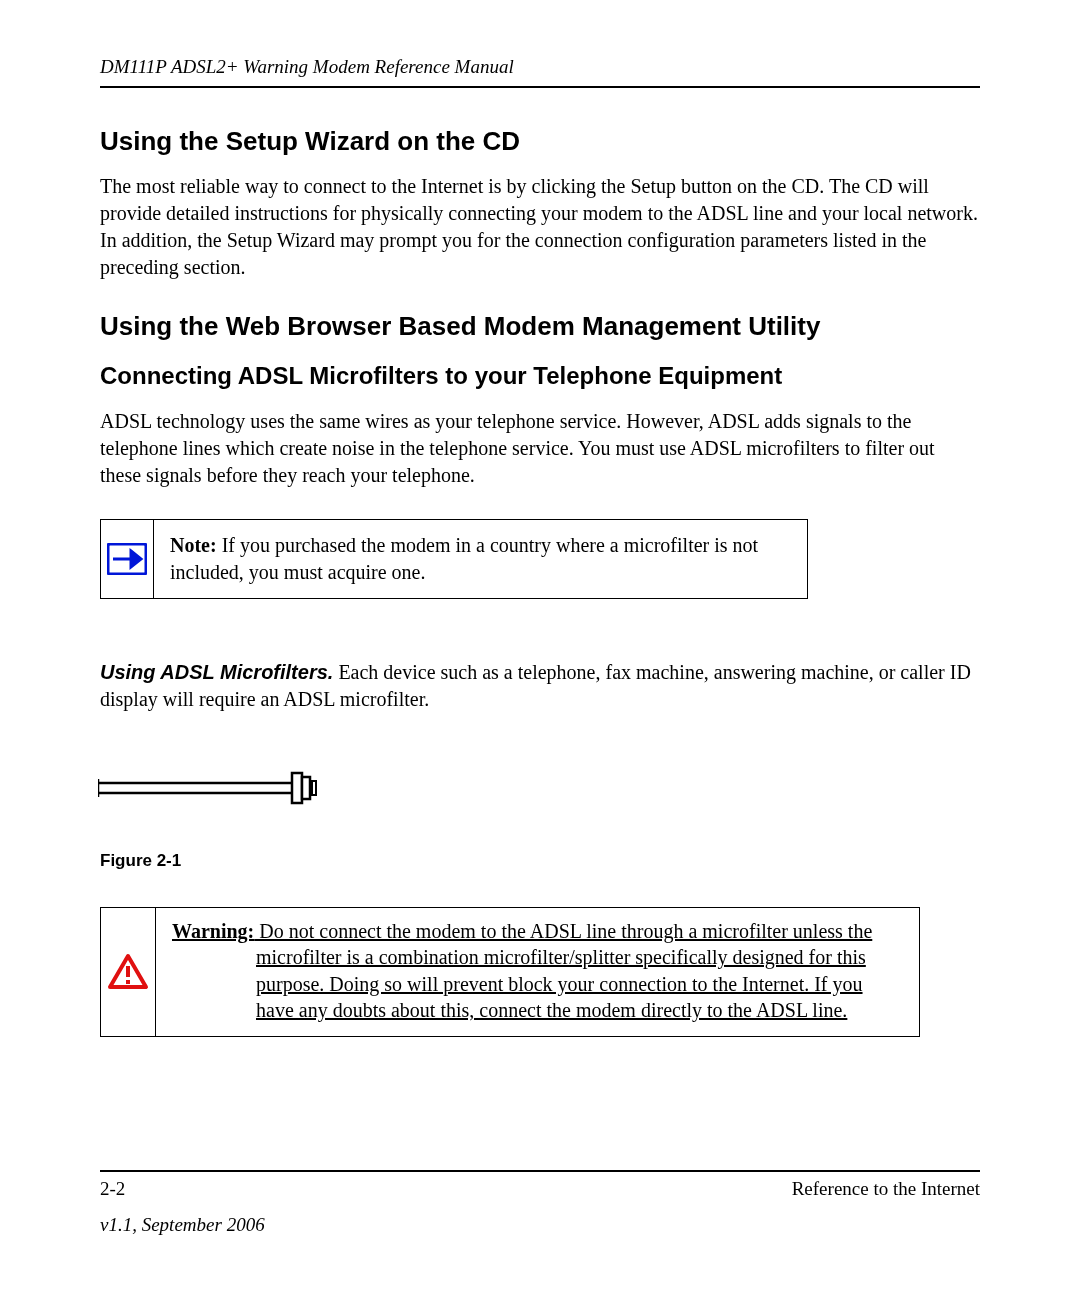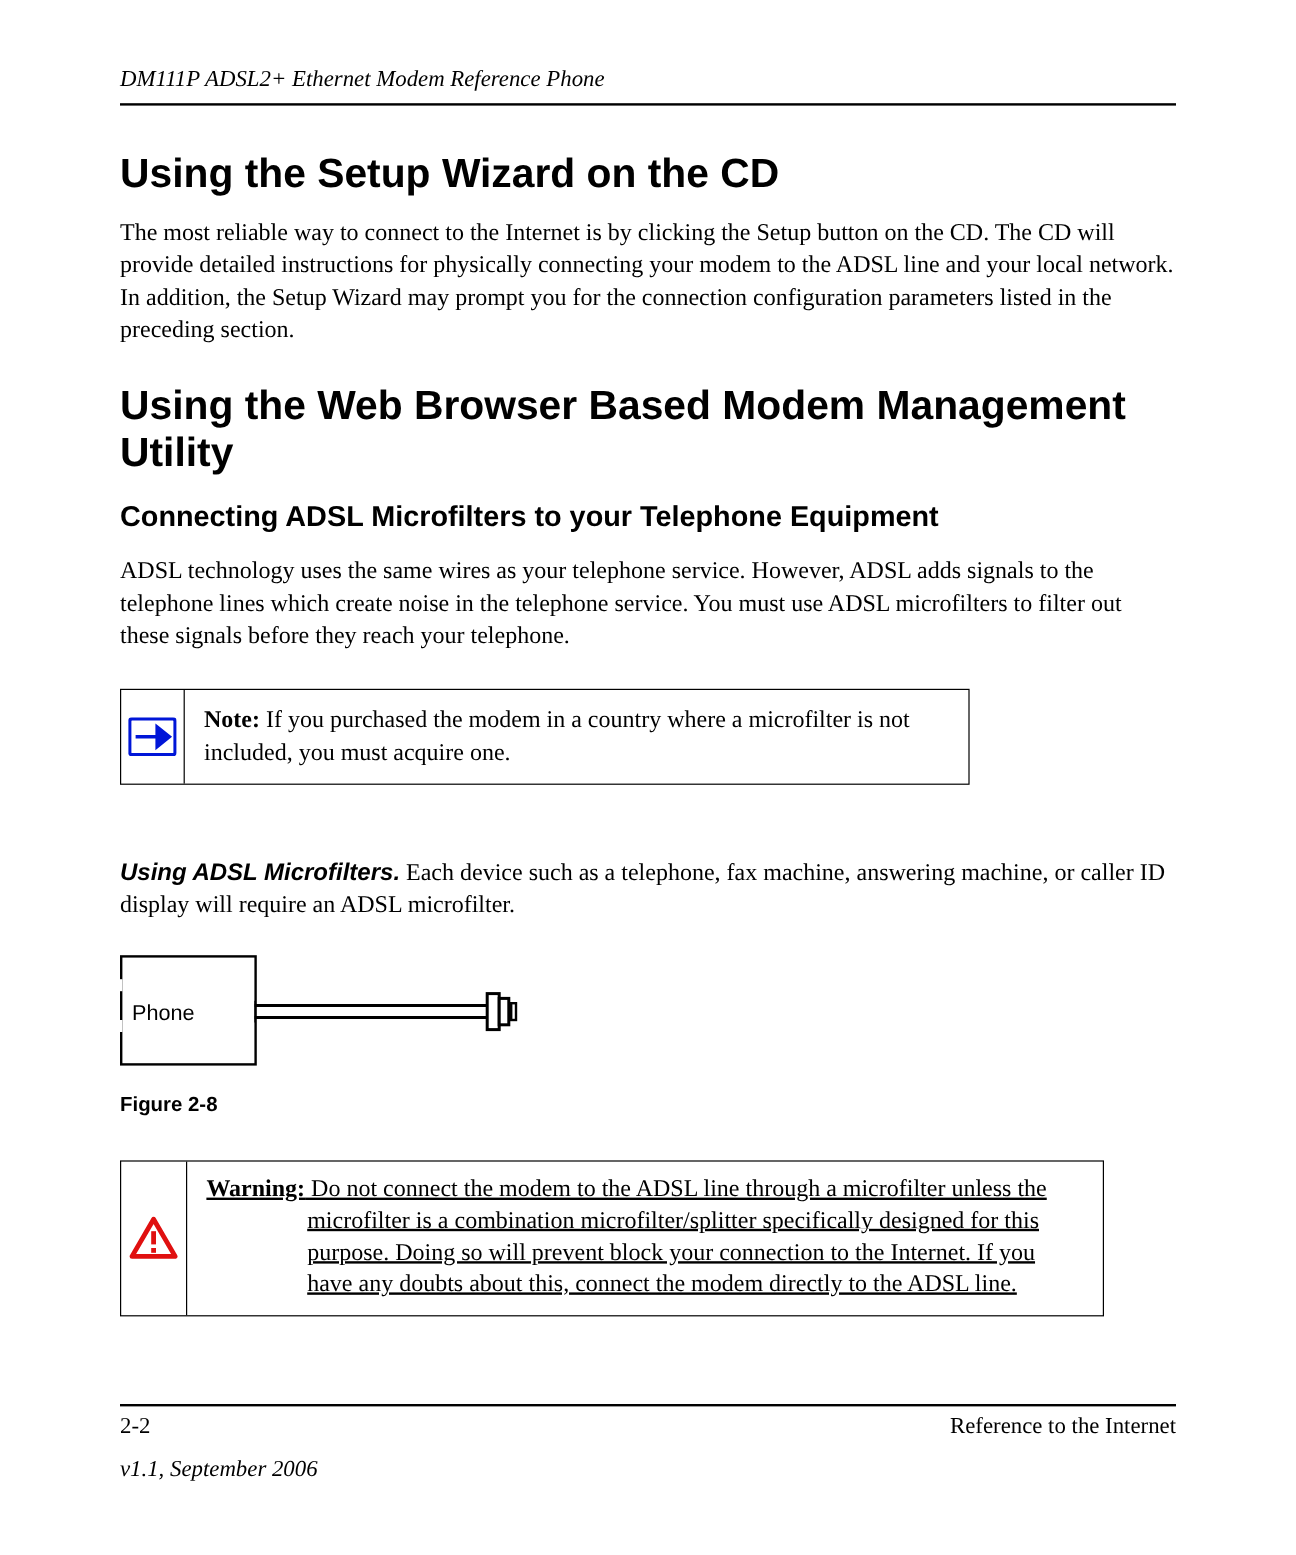--- a/index.html
+++ b/index.html
@@ -18,21 +18,21 @@
     .header {
       font-style: italic;
       font-size: 19px;
       padding-bottom: 8px;
       border-bottom: 2px solid #000;
       margin-bottom: 38px;
     }
     .h1 {
       font-family: Arial, Helvetica, sans-serif;
       font-weight: bold;
-      font-size: 34px;
+      font-size: 26px;
       margin-bottom: 16px;
     }
     .body-text {
       font-size: 20px;
       line-height: 1.35;
       margin-bottom: 30px;
     }
     .h2-sub {
       font-family: Arial, Helvetica, sans-serif;
       font-weight: bold;
@@ -146,21 +146,21 @@
       font-style: italic;
       font-size: 19px;
       margin-top: 14px;
     }
     b { font-weight: bold; }
   </style>
 </head>
 <body>
 
 <div class="header">
-  <span>DM111P ADSL2+ Ethernet Modem Reference Phone</span>
+  <span>DM111P ADSL2+ Warning Modem Reference Manual</span>
 </div>
 
 <div class="h1">Using the Setup Wizard on the CD</div>
 <div class="body-text">The most reliable way to connect to the Internet is by clicking the Setup button on the CD. The CD will provide detailed instructions for physically connecting your modem to the ADSL line and your local network. In addition, the Setup Wizard may prompt you for the connection configuration parameters listed in the preceding section.</div>
 
 <div class="h1">Using the Web Browser Based Modem Management Utility</div>
 <div class="h2-sub">Connecting ADSL Microfilters to your Telephone Equipment</div>
 <div class="body-text">ADSL technology uses the same wires as your telephone service. However, ADSL adds signals to the telephone lines which create noise in the telephone service. You must use ADSL microfilters to filter out these signals before they reach your telephone.</div>
 
 <div class="note-box">
@@ -173,35 +173,31 @@
   <div class="note-text-cell">
     <b>Note:</b><span> If you purchased the modem in a country where a microfilter is not included, you must acquire one.</span>
   </div>
 </div>
 
 <div class="runin-para">
   <span class="runin-heading">Using ADSL Microfilters.</span><span> Each device such as a telephone, fax machine, answering machine, or caller ID display will require an ADSL microfilter.</span>
 </div>
 
 <div class="figure-wrap">
-  <span class="phone-box">
-    <span class="phone-notch-top"></span>
-    <span class="phone-notch-bot"></span>
-    <span class="phone-label">Phone</span>
-  </span><svg class="cable-svg" width="230" height="92" viewBox="0 0 230 92">
+  <svg class="cable-svg" width="230" height="92" viewBox="0 0 230 92">
     <line x1="0" y1="38" x2="0" y2="56" stroke="#000" stroke-width="2.5"></line>
     <line x1="0" y1="42" x2="194" y2="42" stroke="#000" stroke-width="2.5"></line>
     <line x1="0" y1="52" x2="194" y2="52" stroke="#000" stroke-width="2.5"></line>
     <rect x="194" y="32" width="10" height="30" fill="#fff" stroke="#000" stroke-width="2.5"></rect>
     <rect x="204" y="36" width="8" height="22" fill="#fff" stroke="#000" stroke-width="2.5"></rect>
     <line x1="213" y1="40" x2="213" y2="54" stroke="#000" stroke-width="2.5"></line>
     <rect x="214" y="40" width="4" height="14" fill="#fff" stroke="#000" stroke-width="2"></rect>
   </svg>
 </div>
-<div class="figure-caption">Figure 2-8</div>
+<div class="figure-caption">Figure 2-1</div>
 
 <div class="warning-box">
   <div class="warning-icon-cell">
     <svg width="42" height="38" viewBox="0 0 42 38">
       <path d="M21 3 L39 34 L3 34 Z" fill="none" stroke="#e01010" stroke-width="4" stroke-linejoin="round"></path>
       <rect x="19" y="13" width="4" height="11" fill="#e01010"></rect>
       <rect x="19" y="27" width="4" height="4" fill="#e01010"></rect>
     </svg>
   </div>
   <div class="warning-text-cell">

